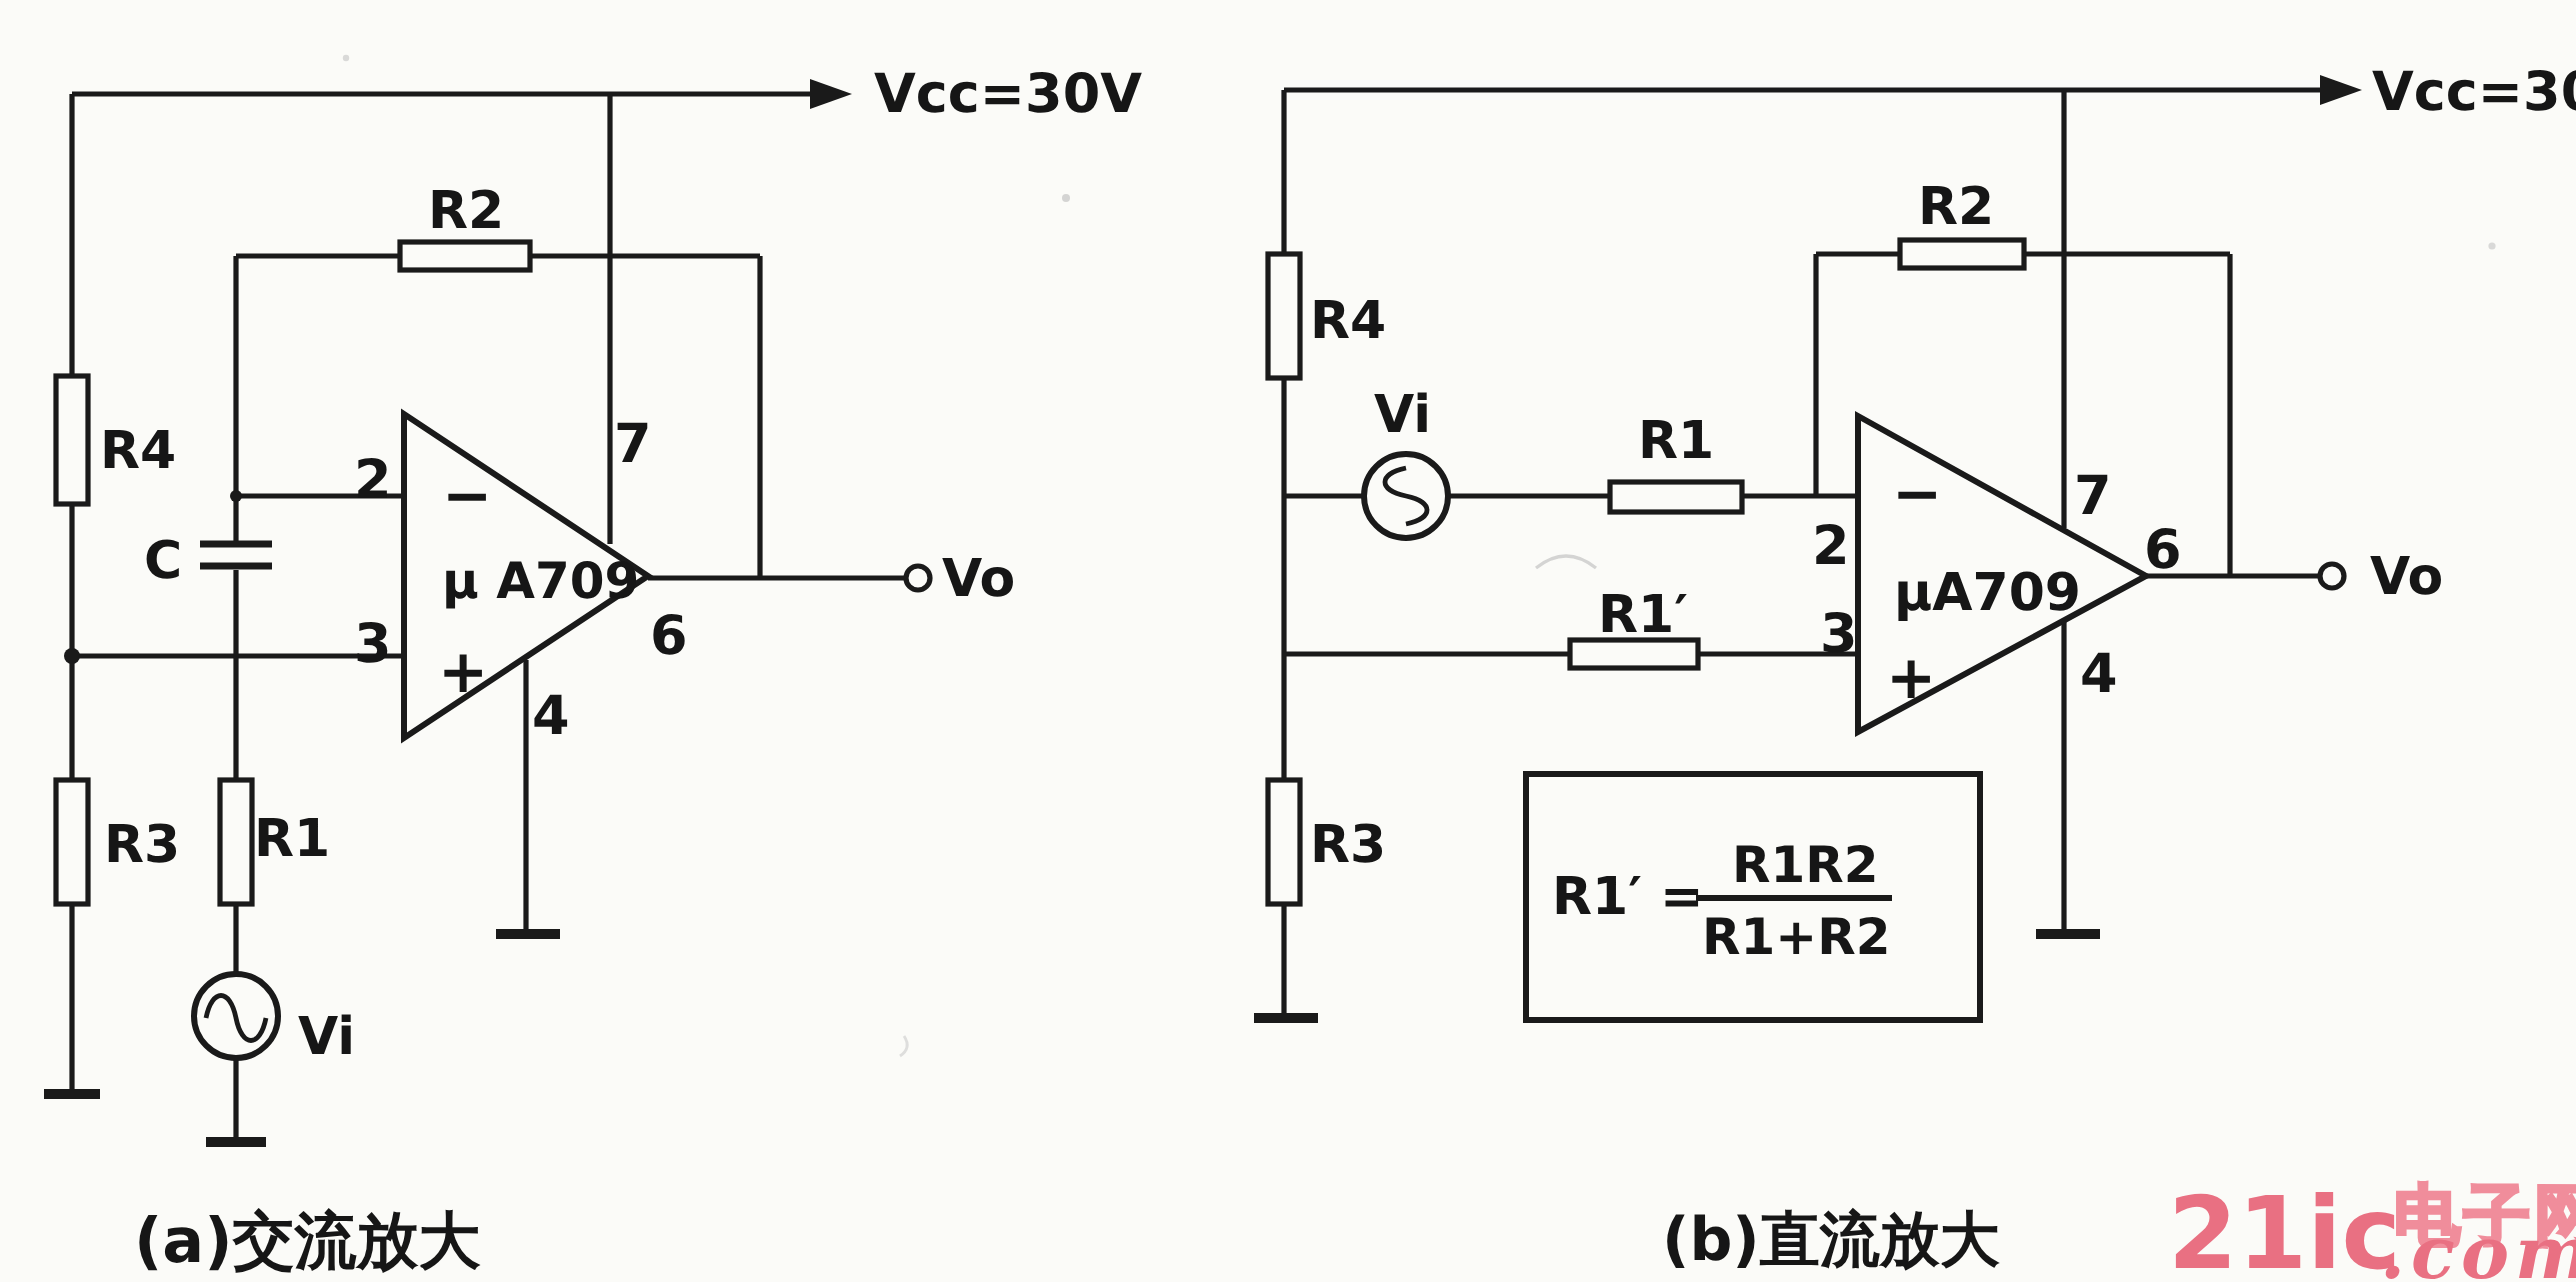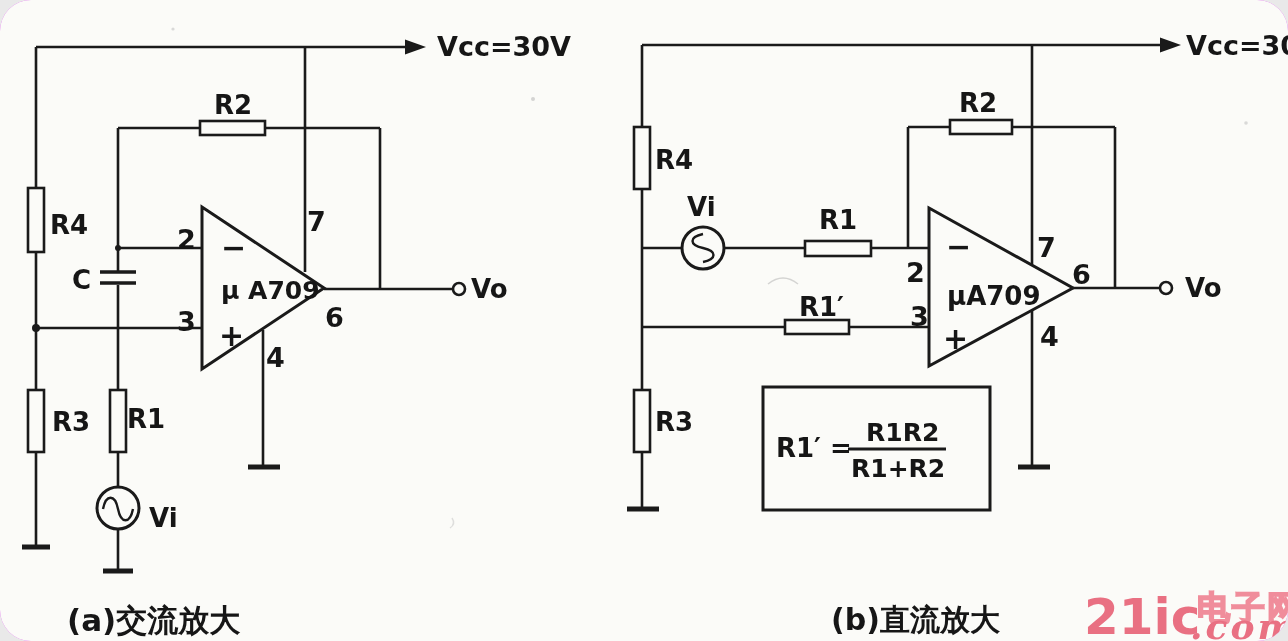--- a/index.html
+++ b/index.html
@@ -2,21 +2,20 @@
 <html><head>
 <meta charset="utf-8">
 <style>
   html,body{margin:0;padding:0;background:#e9e9e9;}
   .stage{
     position:relative;
     width:1288px;height:641px;
     background:#d946ef;
     overflow:hidden;
     font-family:"DejaVu Sans","Liberation Sans",sans-serif;
-    border-radius:31px;
   }
   svg{position:absolute;inset:0;display:block;}
   .lbl{font-family:"DejaVu Sans","Liberation Sans",sans-serif;font-weight:bold;fill:#161616;}
   .wm-brand{font-family:"DejaVu Sans","Liberation Sans",sans-serif;font-weight:bold;}
   .wm-tld{font-family:"DejaVu Serif","Liberation Serif",serif;font-weight:bold;font-style:italic;}
   .wm-cn{font-family:"DejaVu Sans","Liberation Sans",sans-serif;font-weight:bold;}
 </style>
 </head>
 <body>
 

